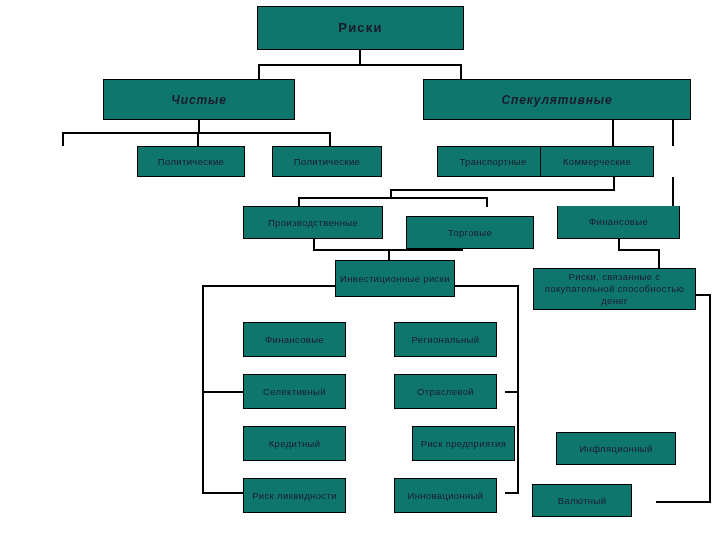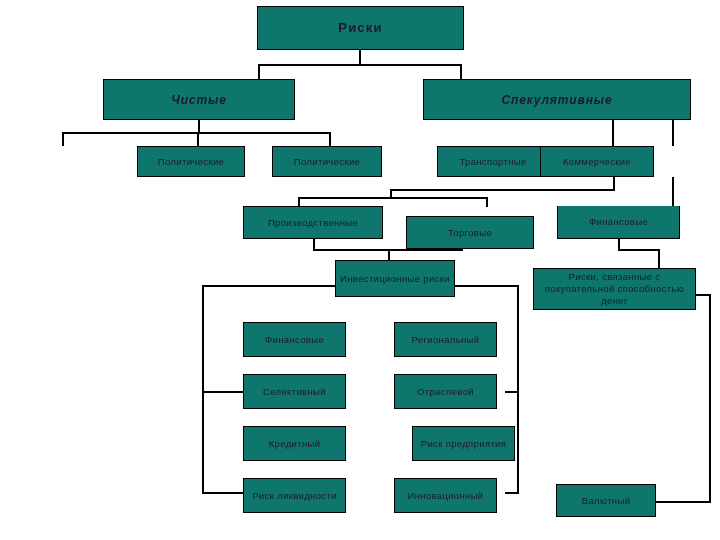--- a/index.html
+++ b/index.html
@@ -107,15 +107,16 @@
 
   <div class="box" style="left:243px;top:374px;width:103px;height:35px;">Селективный</div>
   <div class="box" style="left:394px;top:374px;width:103px;height:35px;">Отраслевой</div>
 
   <div class="box" style="left:243px;top:426px;width:103px;height:35px;">Кредитный</div>
   <div class="box" style="left:394px;top:426px;width:103px;height:35px;margin-left:18px;">Риск предприятия</div>
 
   <div class="box" style="left:243px;top:478px;width:103px;height:35px;">Риск ликвидности</div>
   <div class="box" style="left:394px;top:478px;width:103px;height:35px;">Инновационный</div>
 
-  <div class="box" style="left:556px;top:484px;width:100px;height:33px;">Валютный</div>
+  <div class="box" style="left:556px;top:432px;width:120px;height:33px;">Инфляционный</div>
+  <div class="box" style="left:532px;top:484px;width:100px;height:33px;">Валютный</div>
 
 </div>
 
 </body></html>

